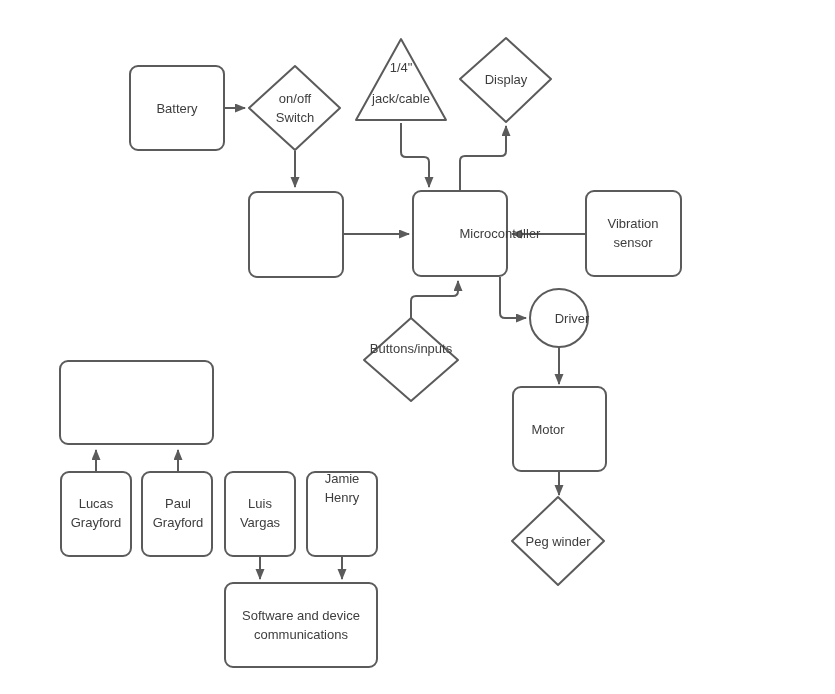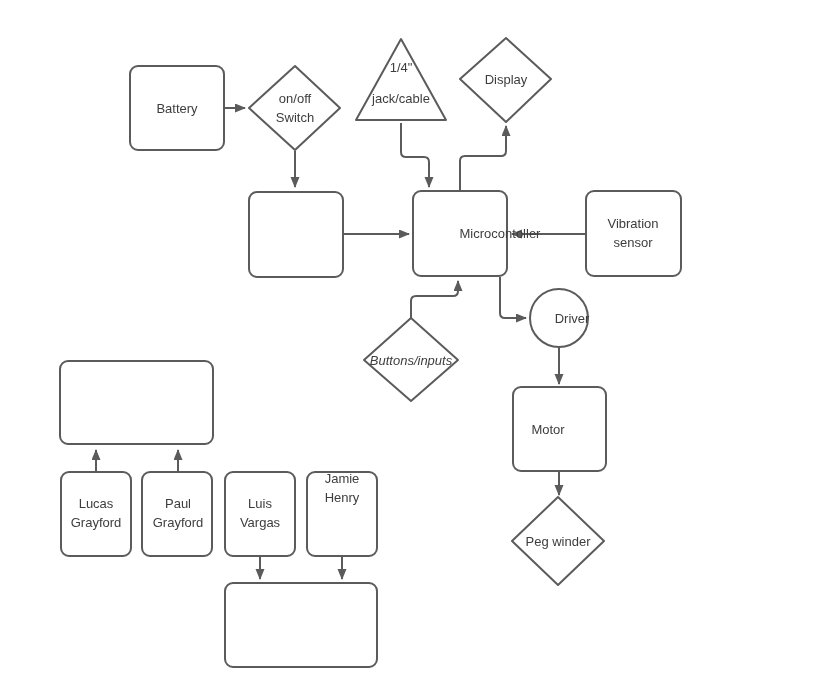--- a/index.html
+++ b/index.html
@@ -74,25 +74,27 @@
   <div class="node-label" style="left:177px;top:108px;">Battery</div>
   <div class="node-label" style="left:295px;top:108px;">on/off
 Switch</div>
   <div class="node-label wide-lines" style="left:401px;top:83px;">1/4"
 jack/cable</div>
   <div class="node-label" style="left:506px;top:79px;text-align:center;">Display</div>
   <div class="node-label" style="left:460px;top:233px;margin-left:40px;">Microcontoller</div>
   <div class="node-label" style="left:633px;top:233px;">Vibration
 sensor</div>
   <div class="node-label" style="left:540px;top:318px;margin-left:32px;">Driver</div>
-  <div class="node-label" style="left:411px;top:360px;font-style:italic;">Buttons/inputs</div>
+  <div class="node-label" style="left:411px;top:348px;">Buttons/inputs</div>
   <div class="node-label" style="left:548px;top:429px;">Motor</div>
   <div class="node-label" style="left:558px;top:541px;">Peg winder</div>
   <div class="node-label" style="left:96px;top:513px;">Lucas
 Grayford</div>
   <div class="node-label" style="left:178px;top:513px;">Paul
 Grayford</div>
   <div class="node-label" style="left:260px;top:513px;">Luis
 Vargas</div>
   <div class="node-label" style="left:342px;top:488px;">Jamie
 Henry</div>
+  <div class="node-label" style="left:301px;top:625px;">Software and device
+communications</div>
 
 </div>
 
 </body></html>

